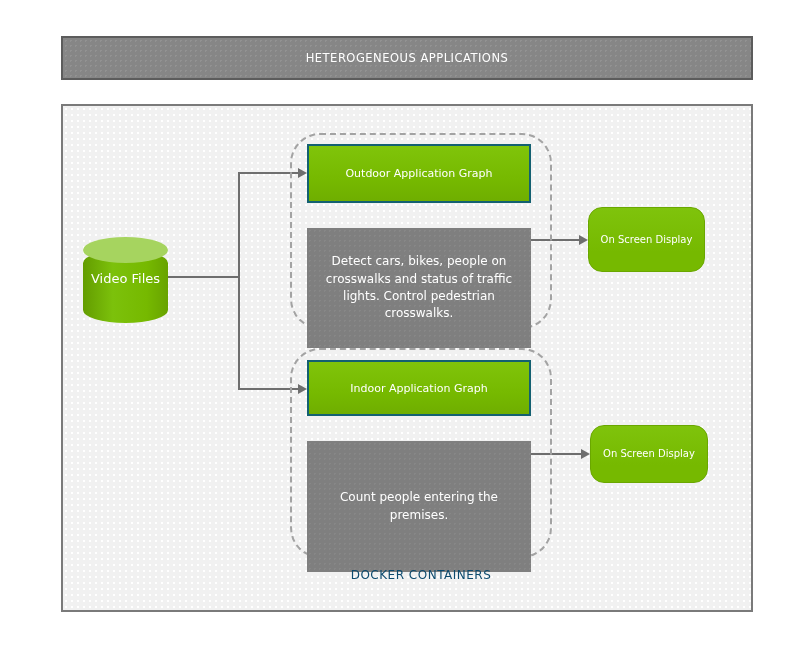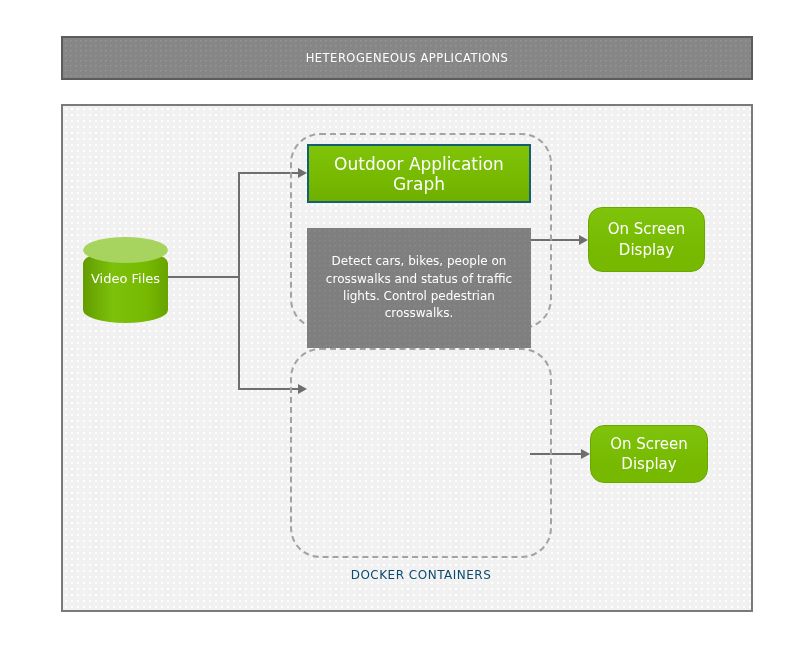--- a/index.html
+++ b/index.html
@@ -65,41 +65,41 @@
   .dashed.c1 { left:290px; top:133px; width:262px; height:196px; }
   .dashed.c2 { left:290px; top:348px; width:262px; height:210px; }
 
   
   .graph-box { position:absolute; left:307px; width:224px; }
   .graph-box.g1 { top:144px; }
   .graph-box.g2 { top:360px; }
   .graph-header {
     background:linear-gradient(180deg,#80c40a 0%,#76b900 60%,#6fae00 100%);
     border:2px solid #136071; box-sizing:border-box;
-    color:#ffffff; font-size:17px;
+    color:#ffffff; font-size:11px;
     display:flex; align-items:center; justify-content:center; text-align:center;
   }
   .g1 .graph-header { height:59px; }
   .g2 .graph-header { height:56px; }
   .graph-body {
     background:#7f7f7f;
     background-image:radial-gradient(rgba(255,255,255,0.06) 1px, transparent 1px);
     background-size:5px 5px;
     color:#ffffff; font-size:12px; line-height:1.45;
     display:flex; align-items:center; justify-content:center; text-align:center;
     box-sizing:border-box; padding:6px 10px;margin-top:25px;
   }
   .g1 .graph-body { height:120px; }
   .g2 .graph-body { height:131px; }
 
   
   .osd {
     position:absolute; background:linear-gradient(180deg,#7fc30c 0%,#76b900 70%);
     border:1px solid #6aa700; border-radius:14px; box-sizing:border-box;
-    color:#ffffff; font-size:15px; line-height:1.35;
+    color:#ffffff; font-size:10px; line-height:1.35;
     display:flex; align-items:center; justify-content:center; text-align:center;
     padding:4px 4px;
   }
   .osd.o1 { left:588px; top:207px; width:117px; height:65px; }
   .osd.o2 { left:590px; top:425px; width:118px; height:58px; }
 
   
   .docker-label {
     position:absolute; left:290px; top:568px; width:262px; text-align:center;
     color:#0c4a6e; font-size:12px; letter-spacing:0.5px;
@@ -138,17 +138,21 @@
   <div class="arrowhead" style="left:581px; top:449px;"></div>
 
   <div class="dashed c1"></div>
   <div class="graph-box g1">
     <div class="graph-header">Outdoor Application Graph</div>
     <div class="graph-body">Detect cars, bikes, people on crosswalks and status of traffic lights. Control pedestrian crosswalks.</div>
   </div>
   <div class="osd o1">On Screen Display</div>
 
   <div class="dashed c2"></div>
+  <div class="graph-box g2">
+    <div class="graph-header">Indoor Application Graph</div>
+    <div class="graph-body">Count people entering the premises.</div>
+  </div>
   <div class="osd o2">On Screen Display</div>
 
   <div class="docker-label">DOCKER CONTAINERS</div>
 
 </div>
 
 </body></html>

